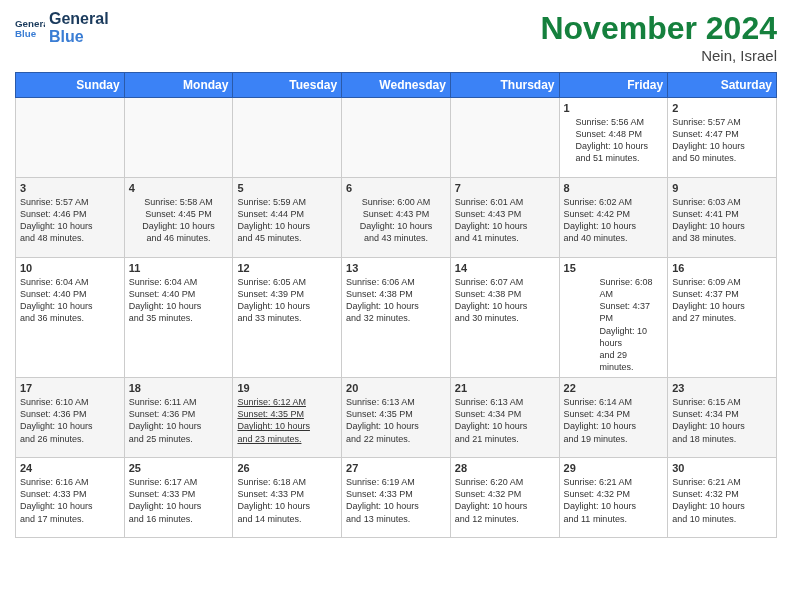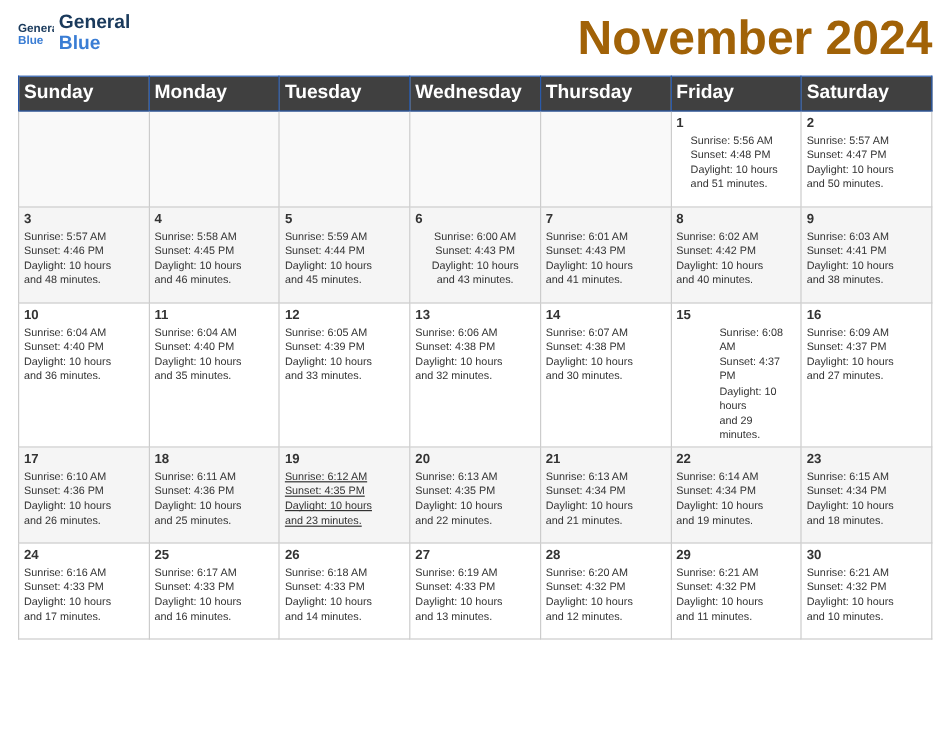--- a/index.html
+++ b/index.html
@@ -26,40 +26,40 @@
     }
     .logo-icon {
       width: 30px;
       height: 30px;
       margin-right: 2px;
     }
     .title-section {
       text-align: right;
     }
     .month-title {
-      font-size: 40px;
+      font-size: 32px;
       font-weight: bold;
-      color: #a16207;
+      color: #15803d;
     }
     .location {
       font-size: 15px;
       color: #444;
     }
     table {
       width: 100%;
       border-collapse: collapse;
       table-layout: fixed;
     }
     thead th {
-      background-color: #404040;
+      background-color: #3b82f6;
       color: #fff;
-      font-size: 16px;
+      font-size: 12px;
       font-weight: bold;
       padding: 5px 4px;
-      text-align: left;
+      text-align: right;
       border: 1px solid #2a5aaa;
     }
     tbody td {
       border: 1px solid #ccc;
       vertical-align: top;
       padding: 4px 4px;
       font-size: 9.5px;
       color: #333;
       height: 80px;
       background: #fff;
@@ -93,20 +93,21 @@
         <text y="32" font-size="13" font-weight="bold" fill="#3a7dd4">Blue</text>
         <polygon points="70,8 85,18 70,18" fill="#3a7dd4" transform="translate(-30,0)"></polygon>
       </svg>
       <div style="display:flex;flex-direction:column;line-height:1.1;margin-left:2px;">
         <span style="font-size:16px;font-weight:bold;color:#1a3a5c;">General</span>
         <span style="font-size:16px;font-weight:bold;color:#3a7dd4;">Blue</span>
       </div>
     </div>
     <div class="title-section">
       <div class="month-title">November 2024</div>
+      <div class="location">Nein, Israel</div>
     </div>
   </div>
 
   <table>
     <thead>
       <tr>
         <th>Sunday</th>
         <th>Monday</th>
         <th>Tuesday</th>
         <th>Wednesday</th>
@@ -140,21 +141,21 @@
         <tr>
           <td>
             <span class="day-num">3</span>
             <div class="day-info" style="white-space: pre-line;">Sunrise: 5:57 AM
 Sunset: 4:46 PM
 Daylight: 10 hours
 and 48 minutes.</div>
           </td>
           <td>
             <span class="day-num">4</span>
-            <div class="day-info" style="white-space: pre-line;">Sunrise: 5:58 AM
+            <div class="day-info" style="white-space: pre-line; text-align: center;">Sunrise: 5:58 AM
 Sunset: 4:45 PM
 Daylight: 10 hours
 and 46 minutes.</div>
           </td>
           <td>
             <span class="day-num">5</span>
             <div class="day-info" style="white-space: pre-line;">Sunrise: 5:59 AM
 Sunset: 4:44 PM
 Daylight: 10 hours
 and 45 minutes.</div>

